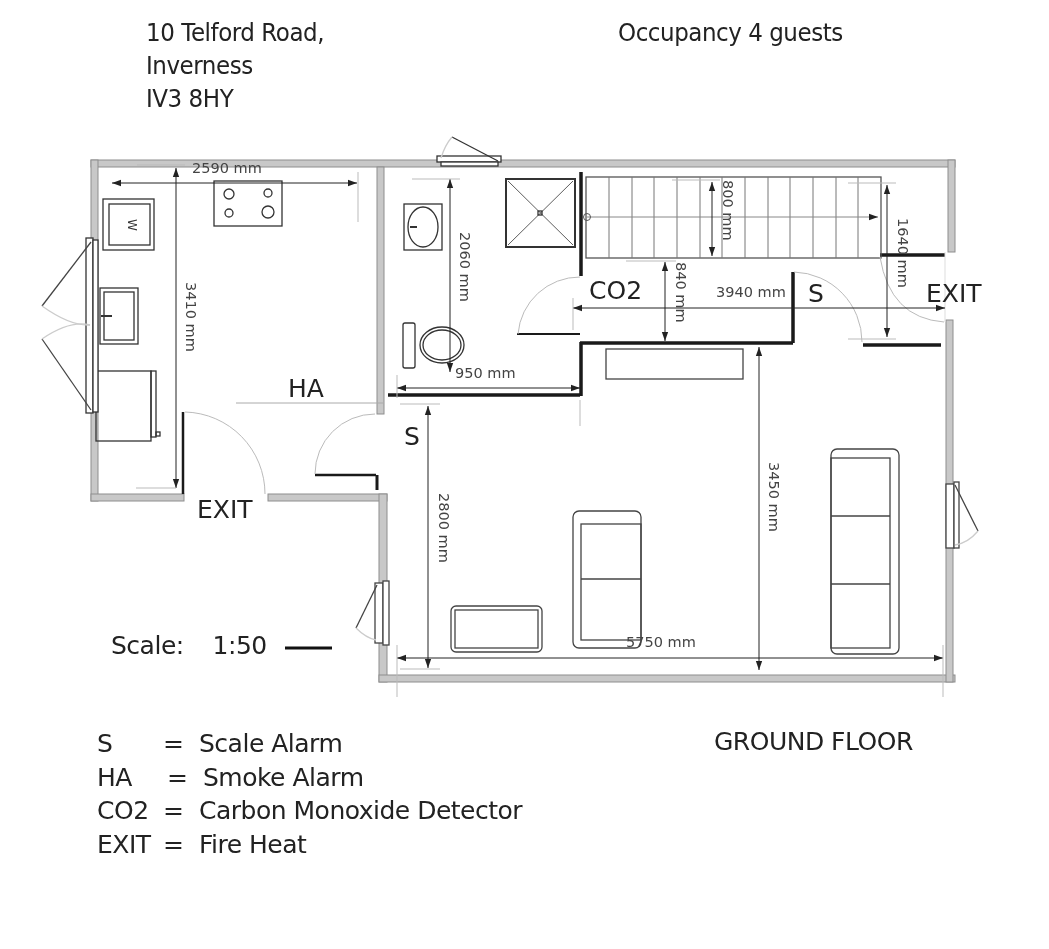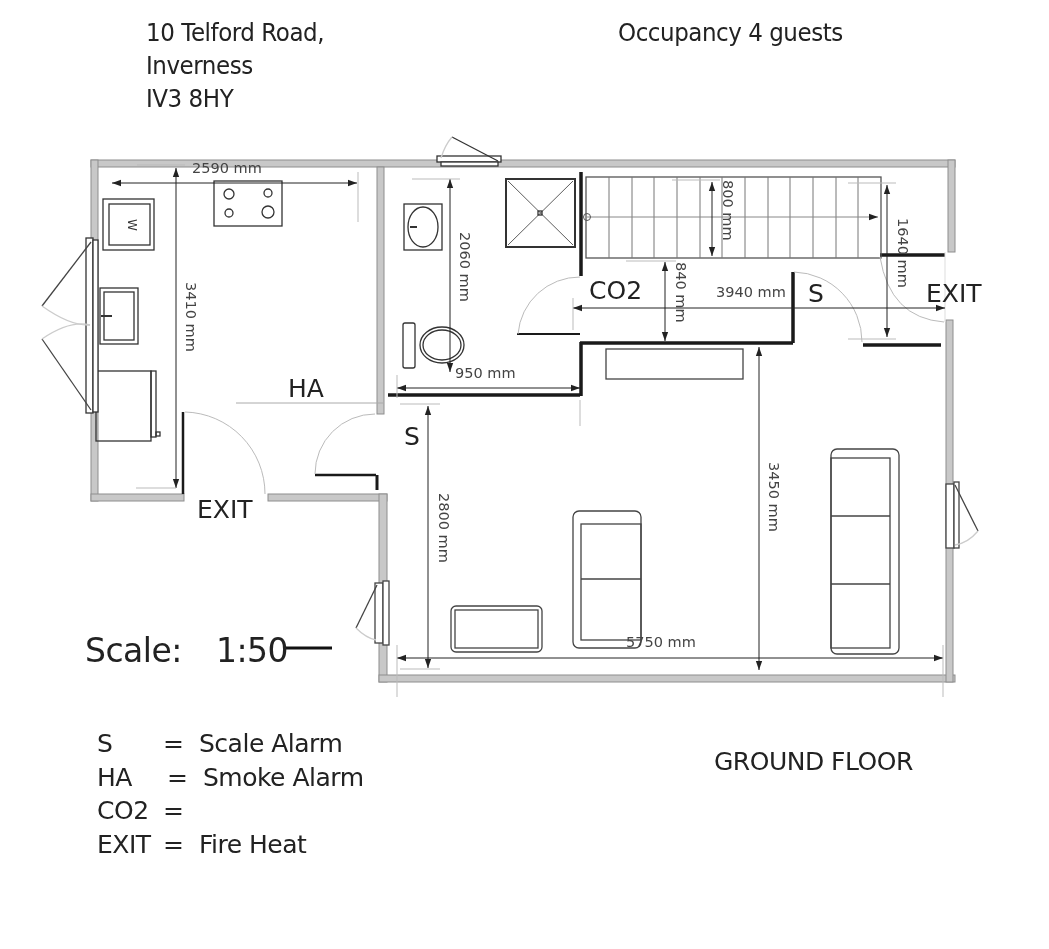--- a/index.html
+++ b/index.html
@@ -240,41 +240,42 @@
     <text x="404" y="445">S</text>
     <text x="808" y="302">S</text>
     <text x="589" y="299">CO2</text>
     <text x="197" y="518">EXIT</text>
     <text x="926" y="302">EXIT</text>
   </g>
 
   <line x1="285" y1="648" x2="332" y2="648" stroke="#111" stroke-width="3"></line>
 </svg>
 
-<div class="txt" style="left:85px; top:631px; font-size:33px;">
+<div class="txt" style="left:111px; top:631px; font-size:25px;">
   <span>Scale:</span>
   <span style="display:inline-block; width:14px;"></span>
   <span>1:50</span>
 </div>
 
-<div class="txt" style="left:714px; top:727px; font-size:25px;margin-top:20px;">GROUND FLOOR</div>
+<div class="txt" style="left:714px; top:727px; font-size:25px;">GROUND FLOOR</div>
 
 <div class="txt legend" style="left:97px; top:727px;">
   <div class="legend-row">
     <span class="legend-key" style="width:66px;">S</span>
     <span style="width:36px;">=</span>
     <span>Scale Alarm</span>
   </div>
   <div class="legend-row">
     <span class="legend-key" style="width:70px;">HA</span>
     <span style="width:36px;">=</span>
     <span>Smoke Alarm</span>
   </div>
   <div class="legend-row">
     <span class="legend-key" style="width:66px;">CO2</span>
     <span style="width:36px;">=</span>
+    <span>Carbon Monoxide Detector</span>
   </div>
   <div class="legend-row">
     <span class="legend-key" style="width:66px;">EXIT</span>
     <span style="width:36px;">=</span>
     <span>Fire Heat</span>
   </div>
 </div>
 
 </body></html>

